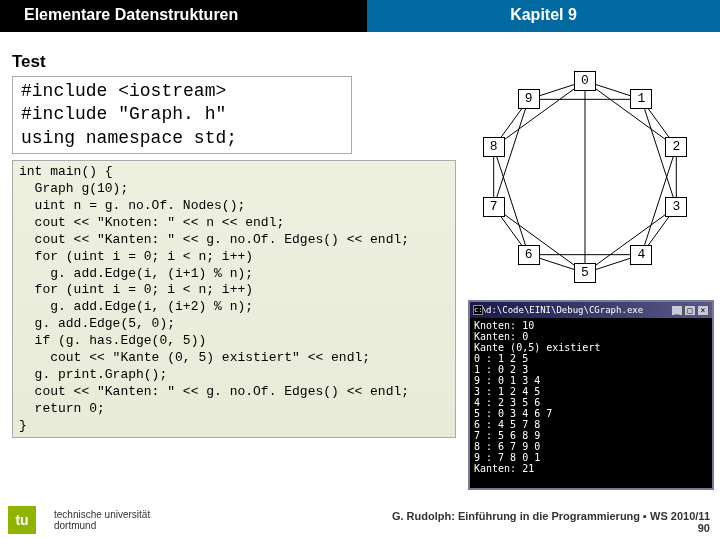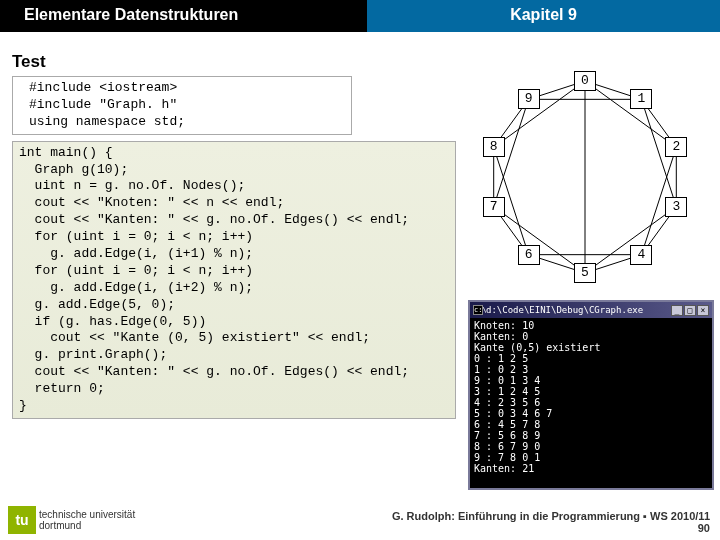--- a/index.html
+++ b/index.html
@@ -4,24 +4,24 @@
 <style>
   * { margin: 0; padding: 0; box-sizing: border-box; }
   body { font-family: Arial, sans-serif; background: #fff; width: 720px; height: 540px; position: relative; overflow: hidden; }
 
   .header { display: flex; height: 32px; }
   .header-left { background: #000; color: #fff; font-weight: bold; font-size: 16px; padding: 6px 24px; flex: 0 0 367px; }
   .header-right { background: #0369a1; color: #fff; font-weight: bold; font-size: 16px; padding: 6px 22px; flex: 1; text-align: center; }
 
   .section-title { font-weight: bold; font-size: 17px; margin: 20px 0 4px 12px; }
 
-  .code-top { border: 1px solid #aaa; margin: 0 0 6px 12px; width: 340px; padding: 3px 16px; font-family: "Courier New", monospace; font-size: 13px; line-height: 1.3; white-space: pre; }
+  .code-top { border: 1px solid #aaa; margin: 0 0 6px 12px; width: 340px; padding: 3px 8px; font-family: "Courier New", monospace; font-size: 18px; line-height: 1.3; white-space: pre; }
   .code-main { background: linear-gradient(to bottom, #eef0e0, #e8ebd8); border: 1px solid #aaa; margin: 6px 0 0 12px; width: 444px; padding: 3px 6px; font-family: "Courier New", monospace; font-size: 13px; line-height: 1.3; white-space: pre; }
 
-  .footer-logo { position: absolute; left: 8px; bottom: 6px; display: flex; align-items: center; gap: 3px; }
+  .footer-logo { position: absolute; left: 8px; bottom: 6px; display: flex; align-items: center; gap: 18px; }
   .tu-box { width: 28px; height: 28px; background: #8fb400; display: flex; align-items: center; justify-content: center; color: #fff; font-weight: bold; font-size: 14px; }
   .uni-text { font-size: 10px; line-height: 1.1; color: #333; }
 
   .footer-right { position: absolute; right: 10px; bottom: 6px; font-size: 11px; text-align: right; color: #333; font-weight: bold; }
 
   
   .graph-wrap { position: absolute; left: 463px; top: 60px; width: 245px; height: 235px; }
   .node { position: absolute; width: 22px; height: 20px; border: 1px solid #000; background: #fff; font-family: "Courier New", monospace; font-size: 13px; text-align: center; line-height: 18px; }
   svg.edges { position: absolute; left: 0; top: 0; }
 

